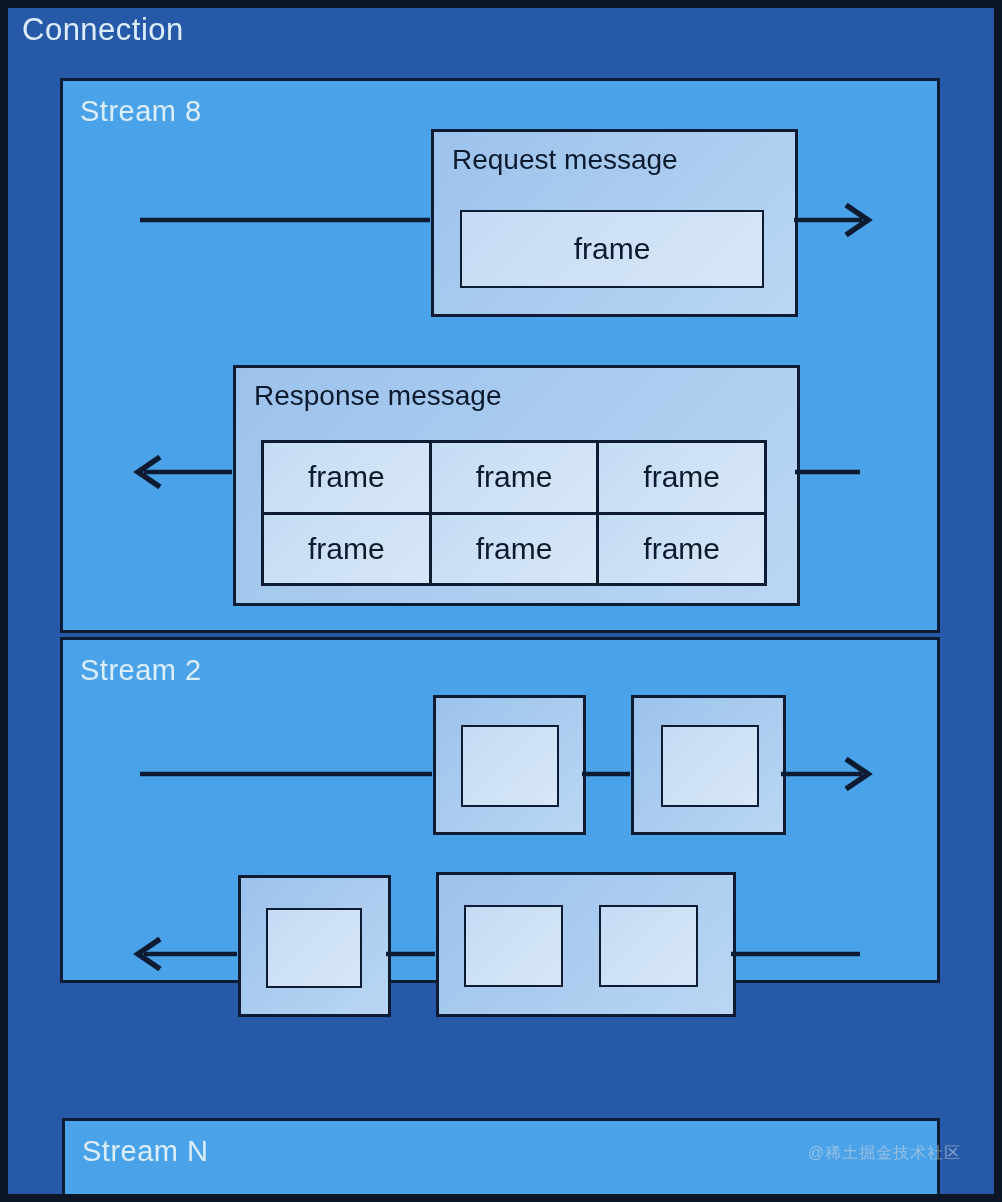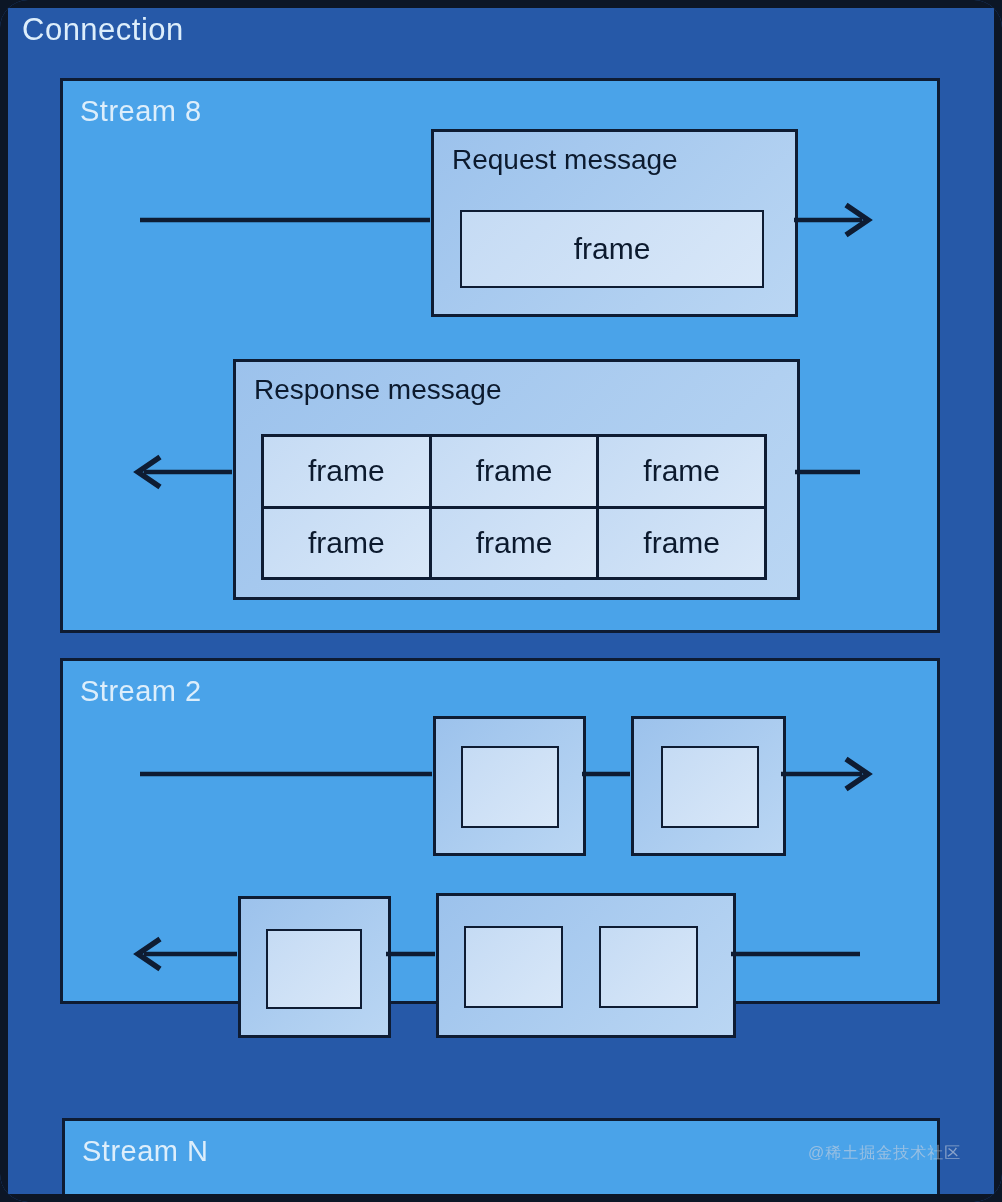--- a/index.html
+++ b/index.html
@@ -2,21 +2,20 @@
 <html style="--connection-bg: #2659a8; --outer-border: #0c1626; --stream-bg: #4aa3e9; --line: #0e1c33; --msg-bg-1: #9cc2ec; --msg-bg-2: #bad6f3; --cell-bg-1: #c5dbf4; --cell-bg-2: #d8e7f8; --label-light: #ddeefb; --label-dark: #0c1a2e;"><head>
 <meta charset="utf-8">
 <style>
   html,body{margin:0;padding:0;background:#0c1626;}
   .canvas{
     position:relative;
     width:1002px;height:1202px;
     background:var(--connection-bg,#2659a8);
     font-family:"Liberation Sans",sans-serif;
     overflow:hidden;
-    border-radius:28px;
   }
   .outer-frame{
     position:absolute;inset:0;
     border:8px solid var(--outer-border,#0c1626);
     pointer-events:none;z-index:10;
   }
   .conn-title{
     position:absolute;left:22px;top:12px;
     font-size:31px;color:var(--label-light,#ddeefb);
     letter-spacing:.5px;z-index:3;
@@ -26,42 +25,42 @@
     background:var(--stream-bg,#4aa3e9);
     border:3px solid var(--line,#0e1c33);
     box-sizing:border-box;z-index:1;
   }
   .stream-label{
     position:absolute;left:17px;top:14px;
     font-size:29px;color:var(--label-light,#ddeefb);
     letter-spacing:.5px;
   }
   .stream1{top:78px;height:555px;}
-  .stream2{top:658px;height:346px;text-decoration:underline;}
+  .stream2{top:637px;height:346px;text-decoration:underline;}
   .streamN{top:1087px;height:80px;left:62px;width:878px;margin-top:31px;}
   .msg{
     position:absolute;box-sizing:border-box;
     background:linear-gradient(135deg,var(--msg-bg-1,#9cc2ec) 0%,var(--msg-bg-2,#bad6f3) 100%);
     border:3px solid var(--line,#0e1c33);
     padding-left:24px;
   }
   .msg-label{
     position:absolute;left:18px;top:12px;
     font-size:28px;color:var(--label-dark,#0c1a2e);
   }
   .frame-cell{
     position:absolute;box-sizing:border-box;
     background:linear-gradient(135deg,var(--cell-bg-1,#c5dbf4) 0%,var(--cell-bg-2,#d8e7f8) 100%);
     border:2px solid var(--line,#0e1c33);
     display:flex;align-items:center;justify-content:center;
     font-size:30px;color:var(--label-dark,#0c1a2e);
   }
   .request-box{left:368px;top:48px;width:367px;height:188px;}
   .request-box .frame-cell{left:26px;top:78px;width:304px;height:78px;}
-  .response-box{left:170px;top:278px;width:567px;height:241px;}
+  .response-box{left:170px;top:284px;width:567px;height:241px;}
   .frame-grid{
     position:absolute;left:25px;top:72px;width:506px;height:146px;
     display:grid;grid-template-columns:repeat(3,1fr);grid-template-rows:repeat(2,1fr);
     background:var(--line,#0e1c33);gap:3px;border:3px solid var(--line,#0e1c33);
     box-sizing:border-box;
   }
   .grid-cell{
     background:linear-gradient(135deg,var(--cell-bg-1,#c5dbf4) 0%,var(--cell-bg-2,#d8e7f8) 100%);
     display:flex;align-items:center;justify-content:center;
     font-size:30px;color:var(--label-dark,#0c1a2e);

